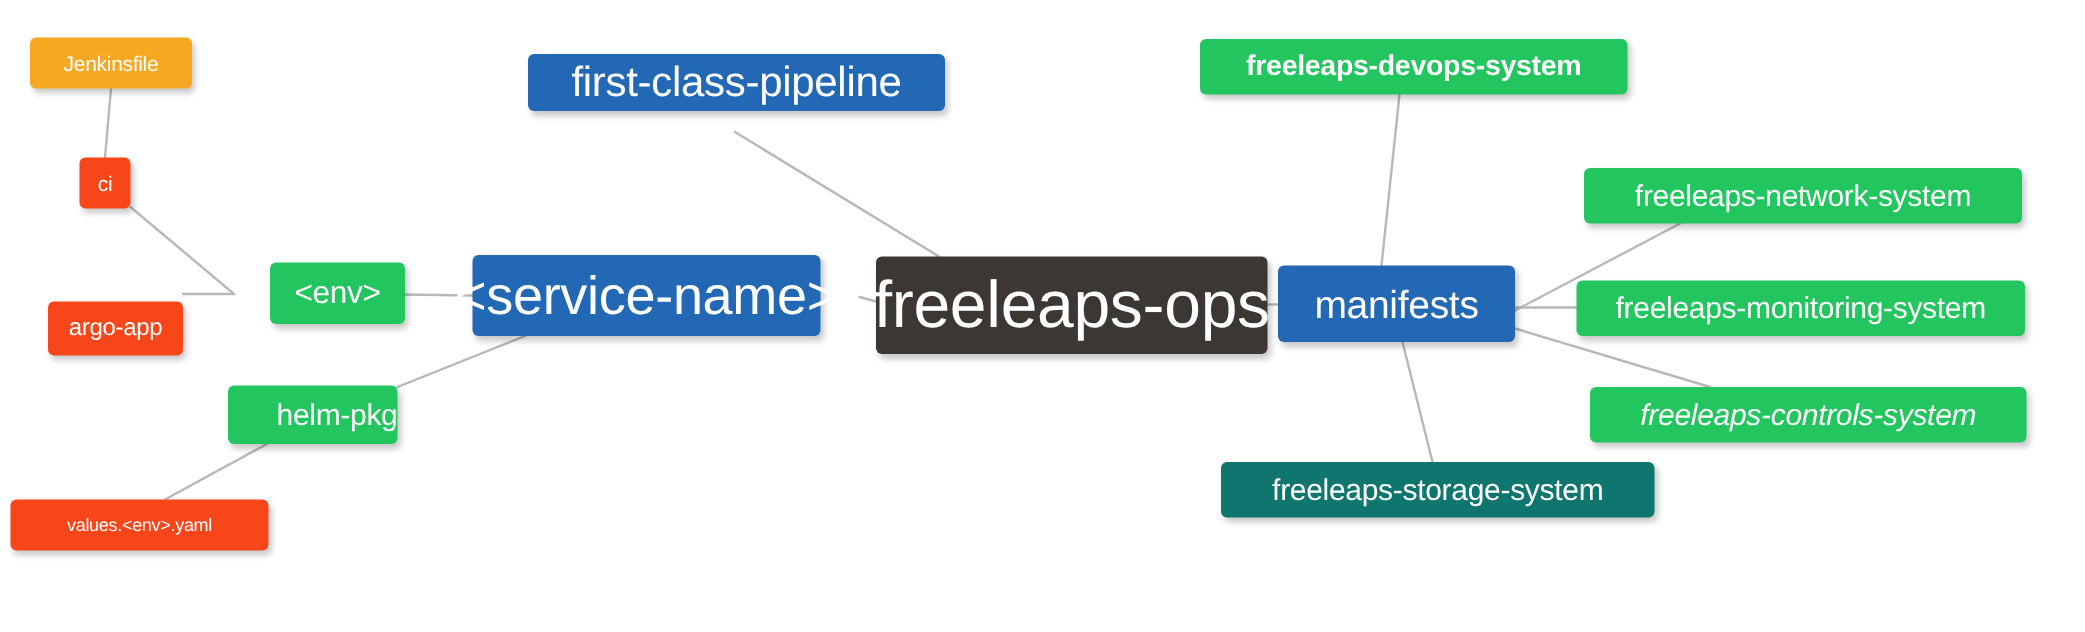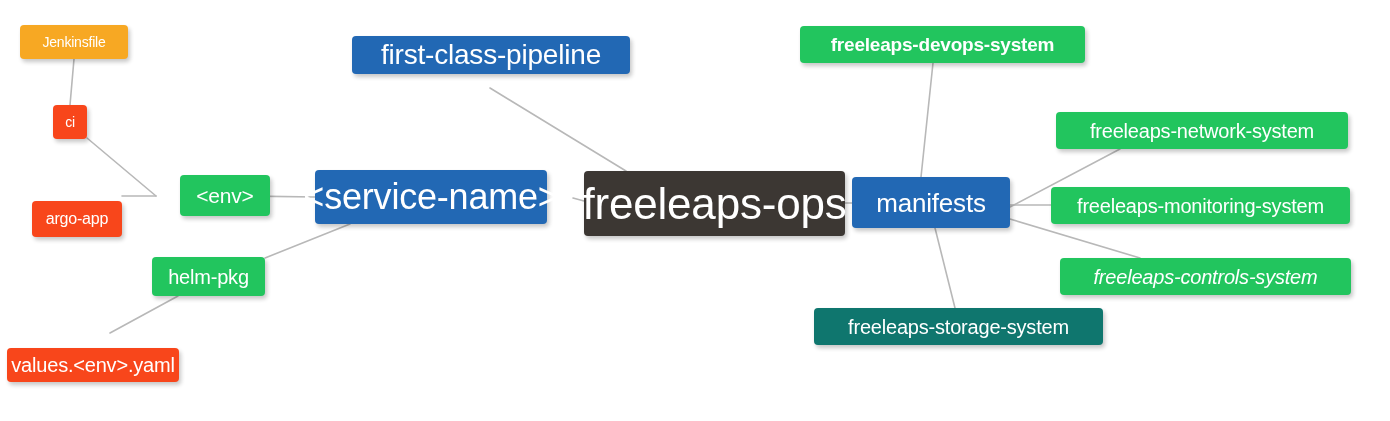--- a/index.html
+++ b/index.html
@@ -72,24 +72,24 @@
       </div>
       <div class="node" style="left: 53px; top: 105px; width: 34px; height: 34px; background: rgb(248, 70, 27); font-size: 14px;">
         <span class="node-label">ci</span>
       </div>
       <div class="node" style="left: 32px; top: 177px; width: 90px; height: 36px; background: rgb(248, 70, 27); font-size: 16px; margin-top: 24px;">
         <span class="node-label">argo-app</span>
       </div>
       <div class="node" style="left: 156px; top: 175px; width: 90px; height: 41px; background: rgb(34, 197, 94); font-size: 21px; margin-left: 24px;">
         <span class="node-label">&lt;env&gt;</span>
       </div>
-      <div class="node" style="left: 152px; top: 257px; width: 113px; height: 39px; background: rgb(34, 197, 94); font-size: 20px;">
+      <div class="node" style="left: 152px; top: 257px; width: 113px; height: 39px; background: rgb(34, 197, 94); font-size: 20px; justify-content: flex-end;">
         <span class="node-label">helm-pkg</span>
       </div>
-      <div class="node" style="left: 7px; top: 333px; width: 172px; height: 34px; background: rgb(248, 70, 27); font-size: 20px; margin-top: 15px;">
+      <div class="node" style="left: 7px; top: 333px; width: 172px; height: 34px; background: rgb(248, 70, 27); font-size: 12px;">
         <span class="node-label">values.&lt;env&gt;.yaml</span>
       </div>
       <div class="node" style="left: 314px; top: 36px; width: 278px; height: 38px; background: rgb(34, 104, 180); font-size: 28px; margin-left: 38px;">
         <span class="node-label">first-class-pipeline</span>
       </div>
       <div class="node" style="left: 315px; top: 170px; width: 232px; height: 54px; background: rgb(34, 104, 180); font-size: 36px;">
         <span class="node-label">&lt;service-name&gt;</span>
       </div>
       <div class="node" style="left: 584px; top: 171px; width: 261px; height: 65px; background: rgb(60, 55, 51); font-size: 44px;">
         <span class="node-label">freeleaps-ops</span>

